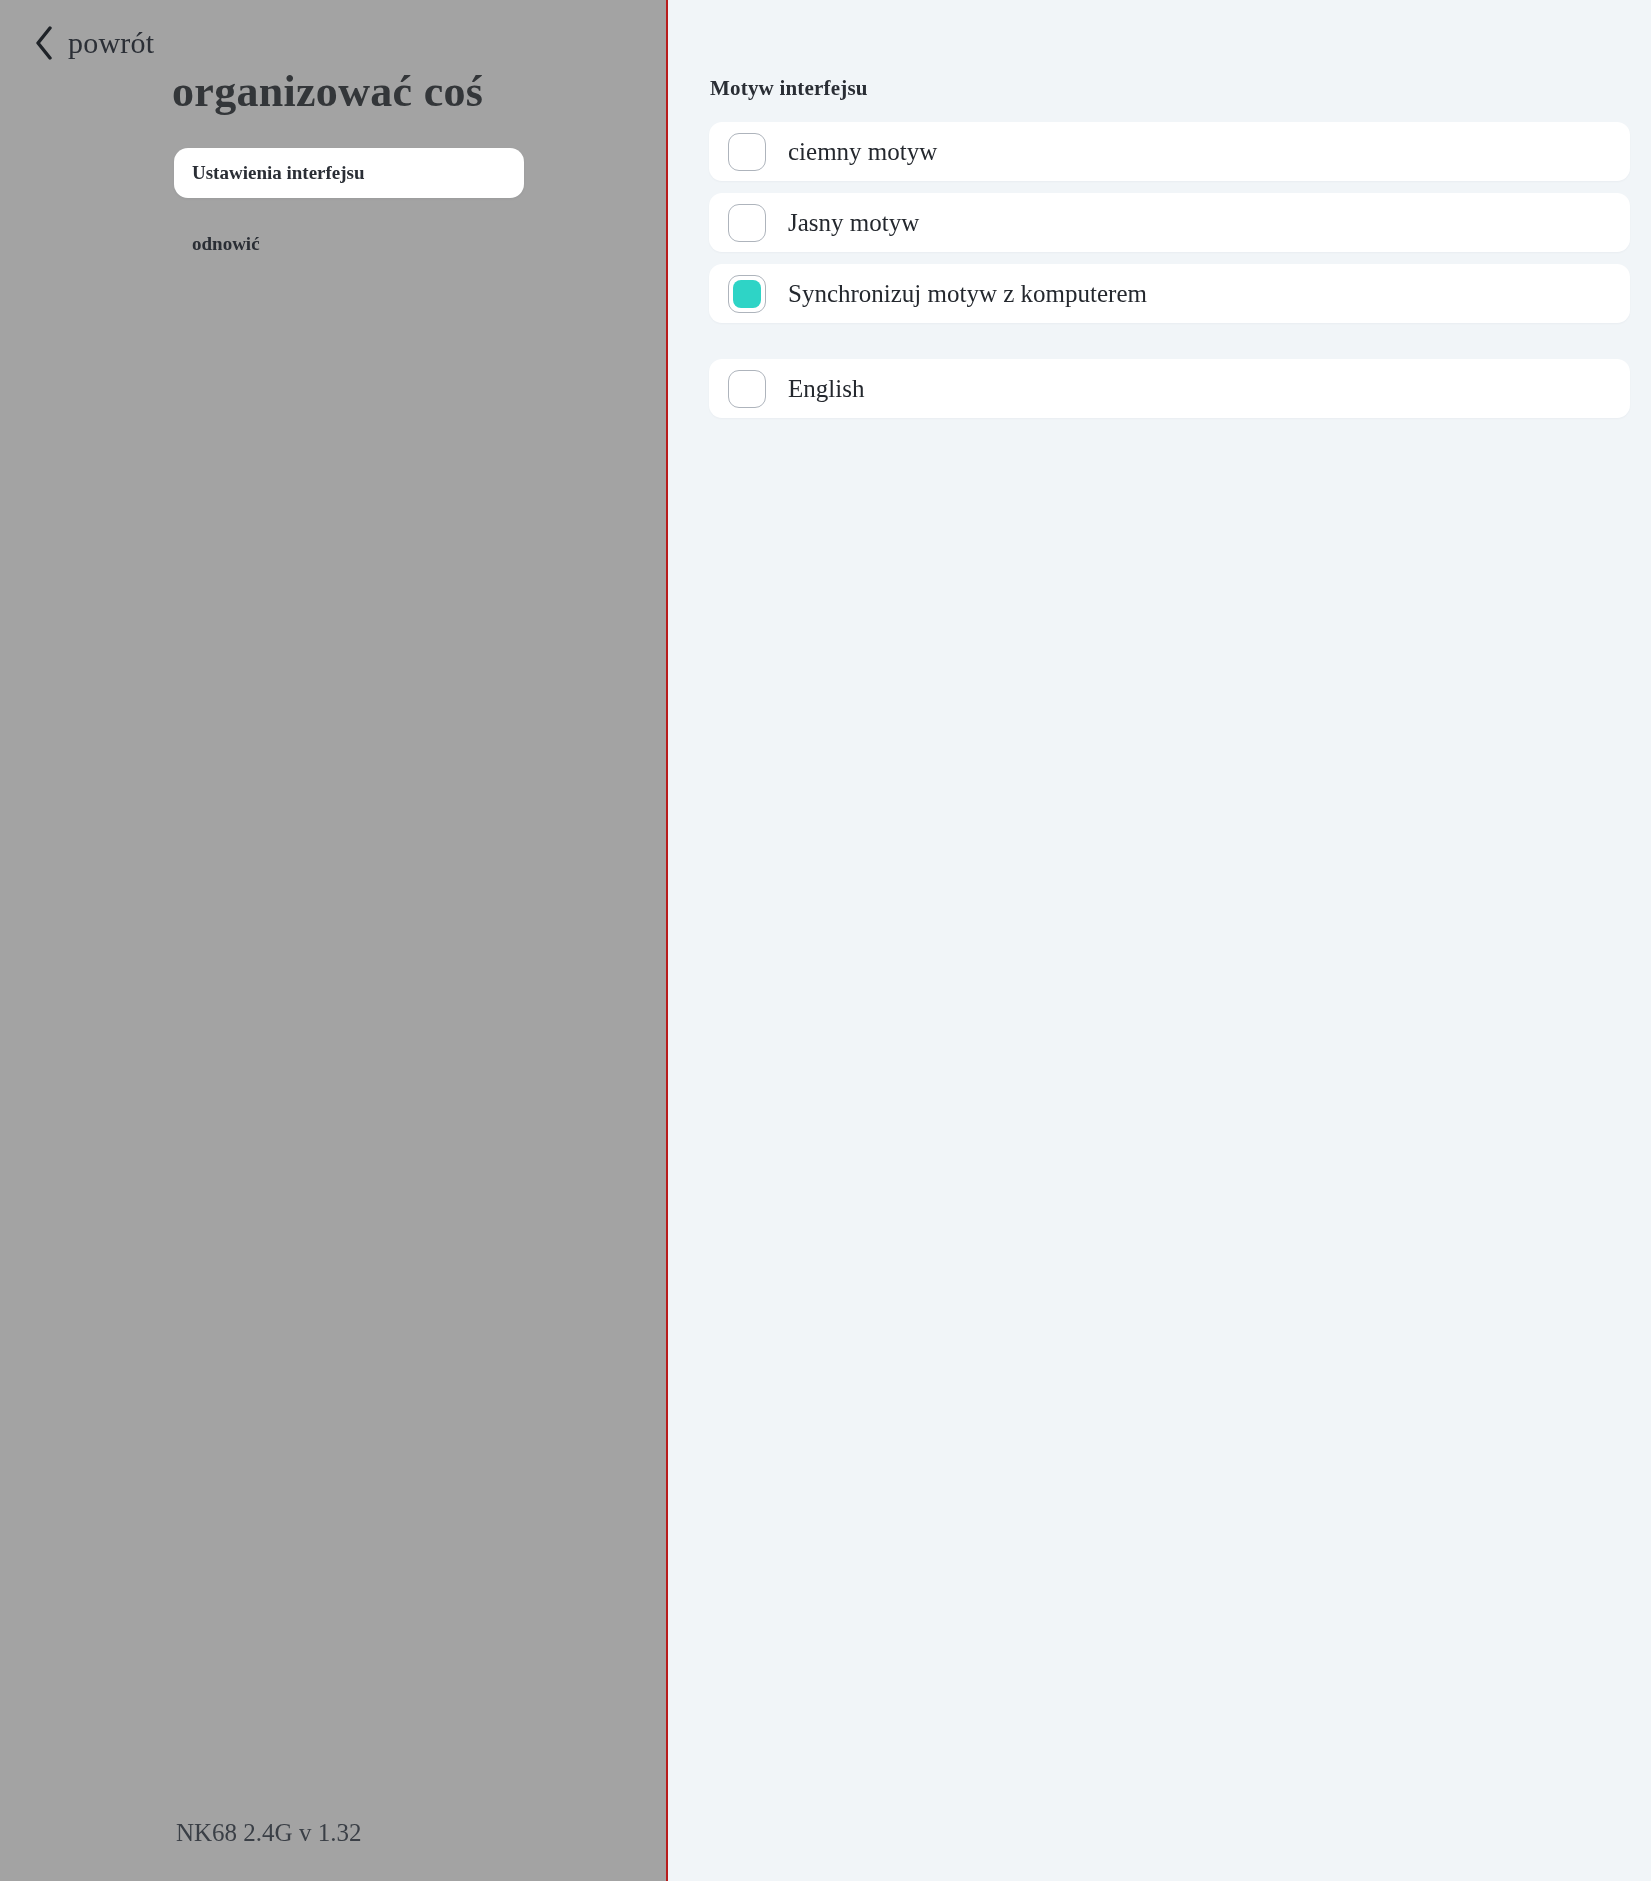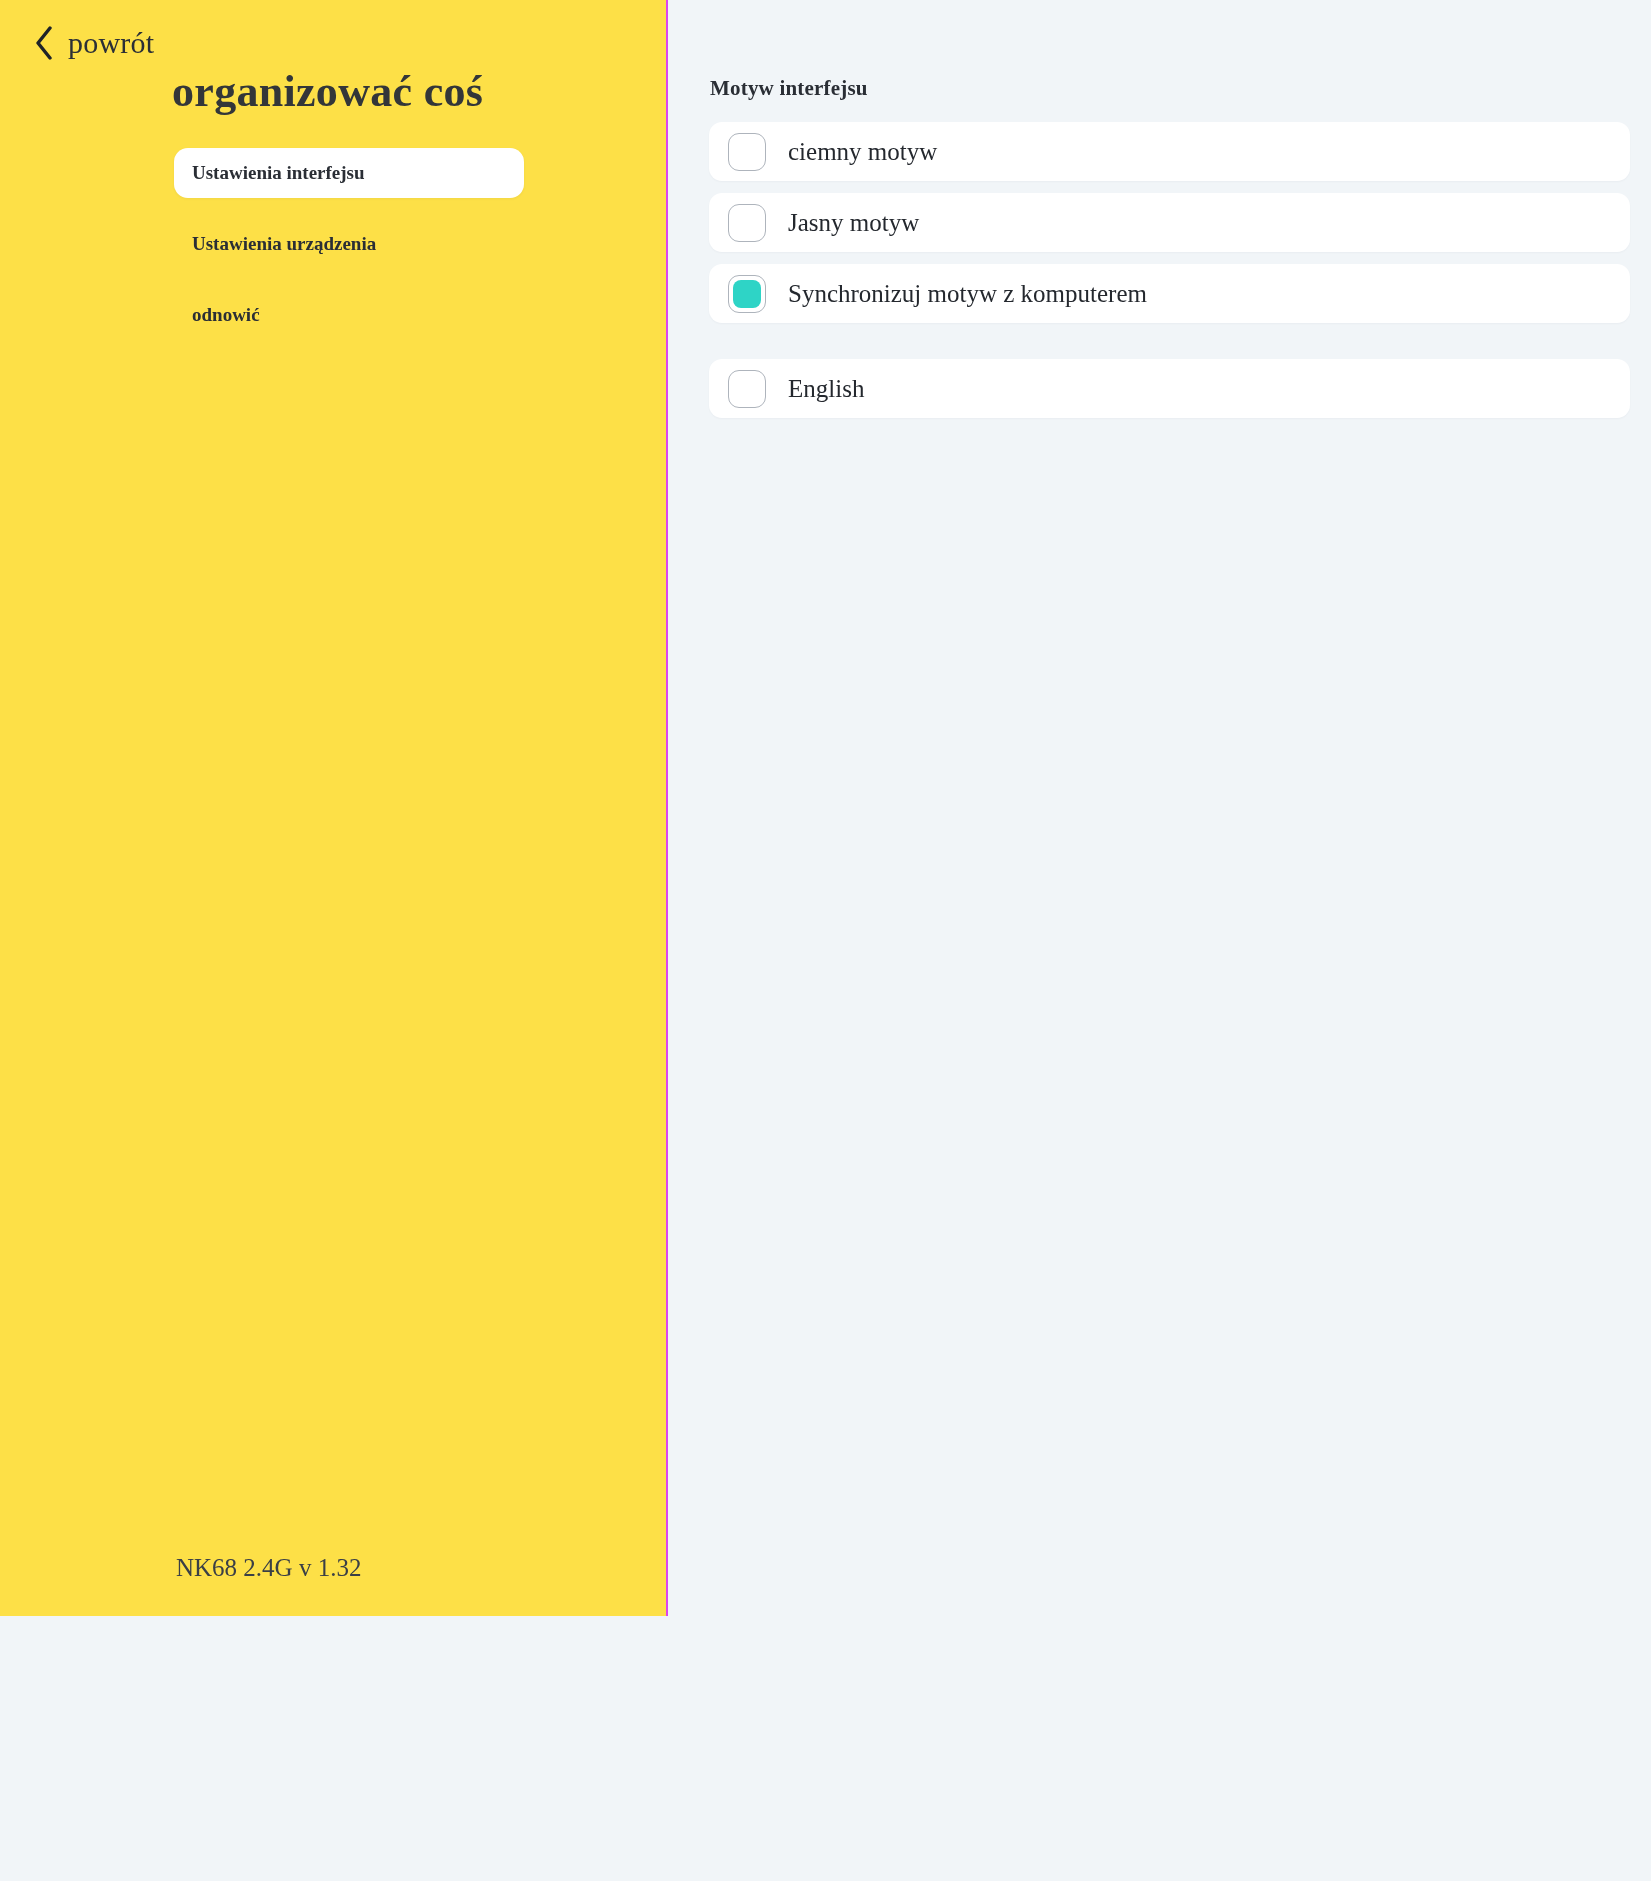--- a/index.html
+++ b/index.html
@@ -19,24 +19,24 @@
     width: 1651px;
     height: 1881px;
     background: #f1f5f8;
     display: flex;
   }
 
   
   .sidebar {
     position: relative;
     width: 668px;
-    height: 1616px;
+    height: 1881px;
     flex: 0 0 668px;
-    background: #fde047;
-    border-right: 2px solid #d946ef;
+    background: #a3a3a3;
+    border-right: 2px solid #b91c1c;
   }
 
   .back-row {
     position: absolute;
     left: 34px;
     top: 26px;
     display: flex;
     align-items: center;
     gap: 14px;
     cursor: pointer;
@@ -190,23 +190,20 @@
       <span class="back-label">powrót</span>
     </div>
 
     <h1 class="page-title">organizować coś</h1>
 
     <nav class="nav">
       <div class="nav-item active">
         <span>Ustawienia interfejsu</span>
       </div>
       <div class="nav-item">
-        <span>Ustawienia urządzenia</span>
-      </div>
-      <div class="nav-item">
         <span>odnowić</span>
       </div>
     </nav>
 
     <div class="version">NK68 2.4G v 1.32</div>
   </aside>
 
   <main class="content">
 
     <section class="section" id="section-theme">

